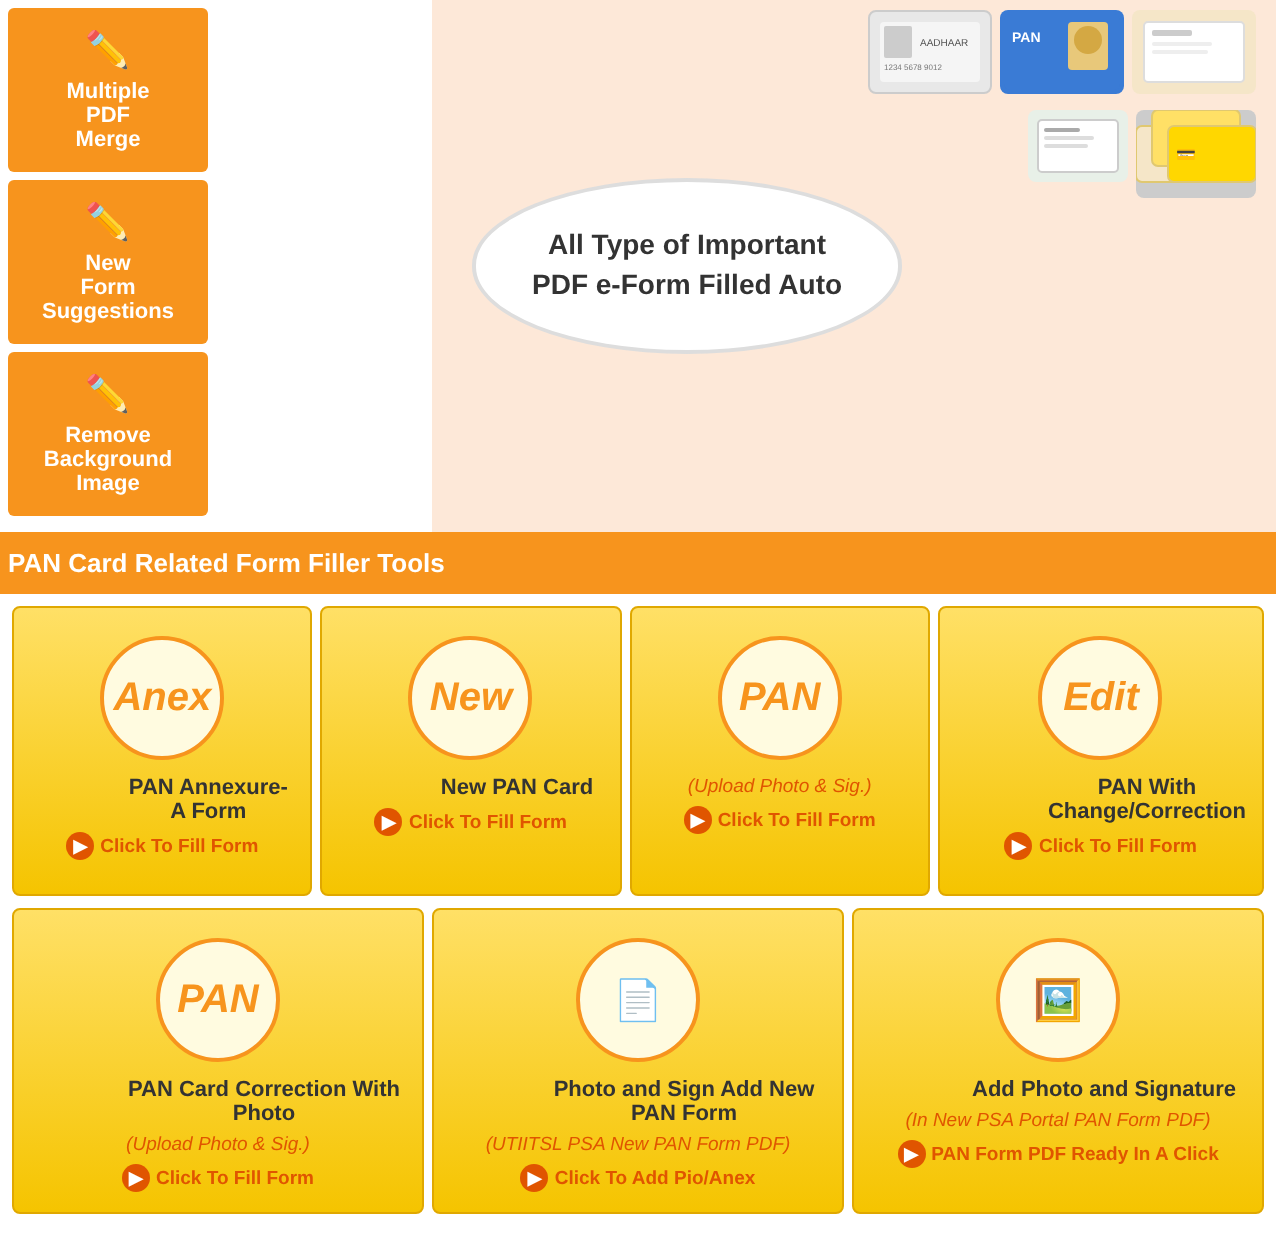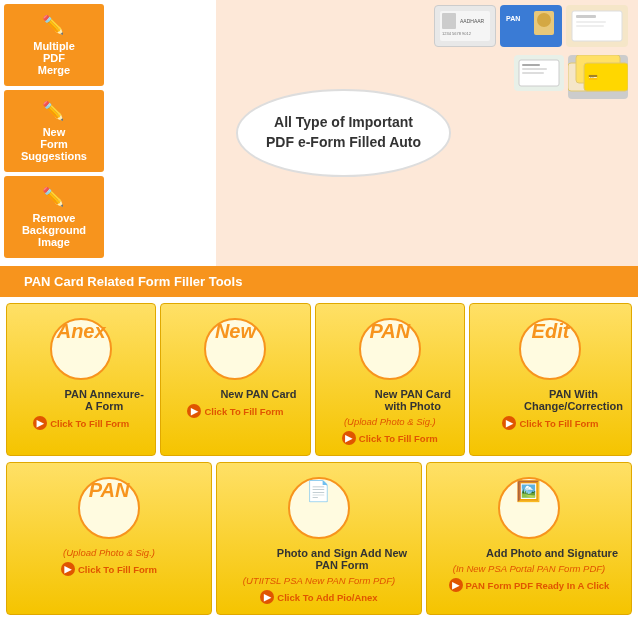--- a/index.html
+++ b/index.html
@@ -63,21 +63,21 @@
       font-size: 9px;
       color: #555;
     }
 
     
     .section-header {
       background: #f7941d;
       color: #fff;
       font-weight: bold;
       font-size: 13px;
-      padding: 8px 24px;
+      padding: 8px 4px;
       margin-top: 0;
     }
 
     
     .cards-grid {
       display: grid;
       grid-template-columns: repeat(4, 1fr);
       gap: 4px;
       padding: 6px;
       background: #fff;
@@ -102,20 +102,21 @@
       cursor: pointer;
       min-height: 145px;
     }
     .card-circle {
       width: 62px;
       height: 62px;
       border-radius: 50%;
       border: 2px solid #f7941d;
       background: #fffbe0;
       display: flex;
+      align-items: center;
       justify-content: center;
       font-size: 20px;
       font-weight: bold;
       color: #f7941d;
       margin-bottom: 8px;
     }
     .card-title {
       font-weight: bold;
       font-size: 11px;
       color: #333;
@@ -276,21 +277,20 @@
 
     <div class="card-action">
       <div class="card-action-arrow">▶</div>
       <span>Click To Fill Form</span>
     </div>
   </div>
       <div class="card">
     <div class="card-circle">
       <span style="font-style:italic;font-weight:bold;">PAN</span>
     </div>
-    <div class="card-title">New PAN Card with Photo</div>
   <div class="card-subtitle">(Upload Photo &amp; Sig.)</div>
     <div class="card-action">
       <div class="card-action-arrow">▶</div>
       <span>Click To Fill Form</span>
     </div>
   </div>
       <div class="card">
     <div class="card-circle">
       <span style="font-style:italic;font-weight:bold;">Edit</span>
     </div>
@@ -301,20 +301,21 @@
       <span>Click To Fill Form</span>
     </div>
   </div>
     </div>
 
   <div class="cards-grid-bottom" id="cards-row2-container">
       <div class="card">
     <div class="card-circle">
       <span style="font-style:italic;font-weight:bold;">PAN</span>
     </div>
+    <div class="card-title">PAN Card Correction With Photo</div>
   <div class="card-subtitle">(Upload Photo &amp; Sig.)</div>
     <div class="card-action">
       <div class="card-action-arrow">▶</div>
       <span>Click To Fill Form</span>
     </div>
   </div>
       <div class="card">
     <div class="card-circle">
       📄
     </div>

